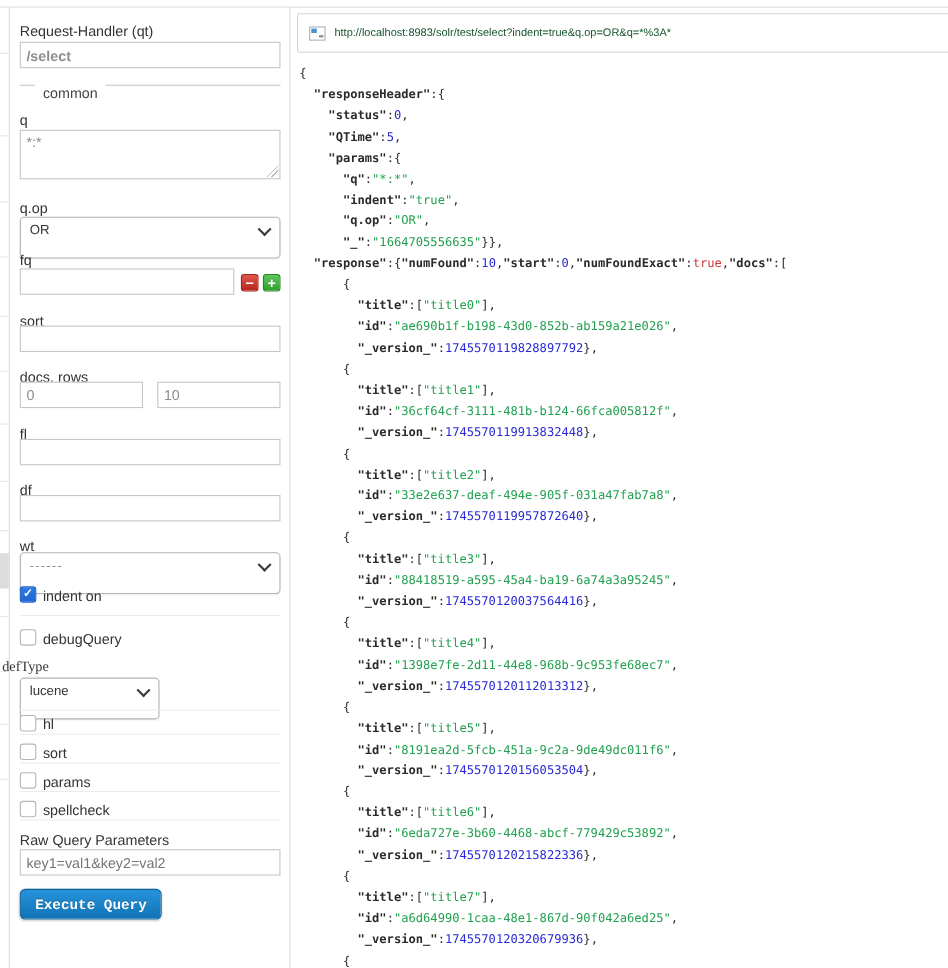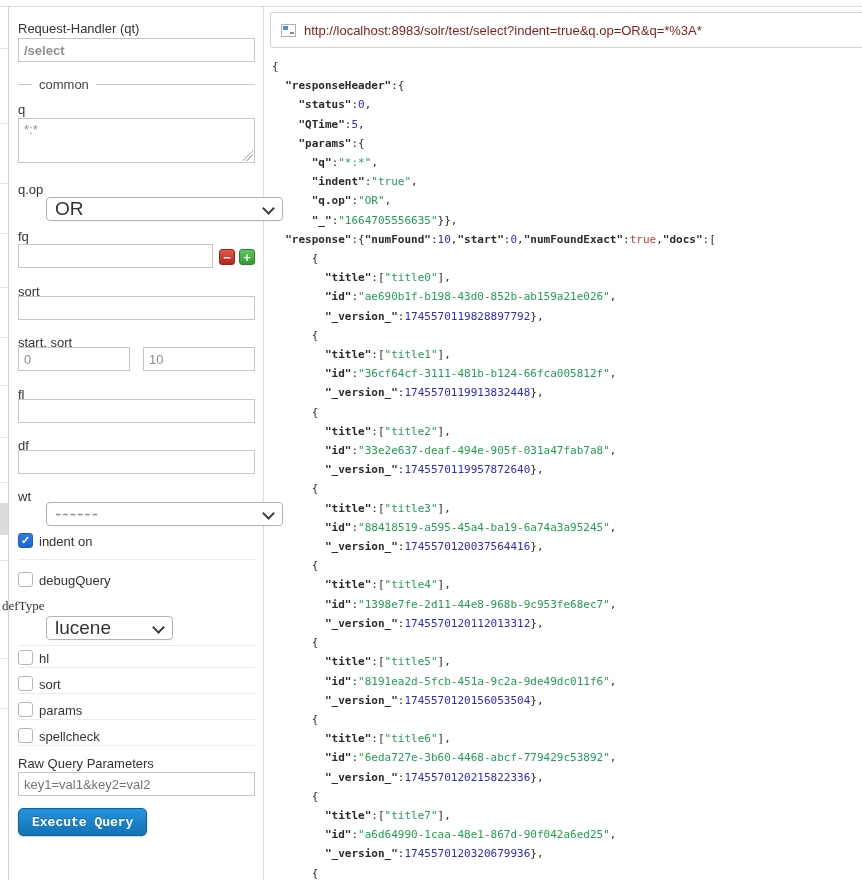--- a/index.html
+++ b/index.html
@@ -20,39 +20,38 @@
     position:absolute;box-sizing:border-box;border:1px solid #c6c6c6;background:#fff;
     font-family:"Liberation Sans",sans-serif;font-size:13px;color:#8e8e8e;padding:0 5px;height:24px;
   }
   textarea.tinput{resize:none;padding-top:3px;height:45px;line-height:15px;}
   .resize-corner{
     position:absolute;width:11px;height:11px;pointer-events:none;
     background:linear-gradient(135deg,transparent 50%,#b9b9b9 50%,#b9b9b9 57%,transparent 57%,transparent 68%,#b9b9b9 68%,#b9b9b9 75%,transparent 75%);
   }
   .select{
     position:absolute;box-sizing:border-box;border:1px solid #b3b3b3;border-radius:4px;background:#fff;
-    height:24px;font-size:19px;line-height:22px;padding:0 24px 0 8px;cursor:pointer;
+    height:38px;font-size:12px;line-height:22px;padding:0 24px 0 8px;cursor:pointer;
     box-shadow:0 1px 1px rgba(0,0,0,0.04);
-    margin-left:28px;
   }
   .select .chev{
     position:absolute;right:9px;top:6px;width:7px;height:7px;
     border-right:2px solid #3c3c3c;border-bottom:2px solid #3c3c3c;transform:rotate(45deg);
   }
   .select.muted{color:#8e8e8e;letter-spacing:1px;}
   .cb{
     position:absolute;width:15px;height:15px;box-sizing:border-box;border:1px solid #b6b6b6;border-radius:3px;
     background:#fff;font-size:11px;line-height:13px;text-align:center;color:#fff;cursor:pointer;
   }
   .cb.checked{
     background:linear-gradient(var(--cb-blue,#2a7de1),#1f63d6);border-color:#1d5fc4;font-weight:bold;
   }
   .cb-label{position:absolute;font-size:13px;color:#333;white-space:nowrap;}
   .hdiv{position:absolute;height:1px;background:#ececec;left:18px;width:237px;}
-  .legend{position:absolute;left:18px;width:237px;display:flex;align-items:center;font-size:13px;color:#444;}
+  .legend{position:absolute;left:18px;width:237px;display:flex;align-items:flex-start;font-size:13px;color:#444;}
   .legend .ln{height:1px;background:#c9c9c9;flex:0 0 14px;}
   .legend .ln2{height:1px;background:#c9c9c9;flex:1;}
   .legend .tx{padding:0 7px;}
   .sqbtn{
     position:absolute;width:16px;height:16px;box-sizing:border-box;border-radius:3px;color:#fff;
     font-size:13px;font-weight:bold;line-height:13px;text-align:center;cursor:pointer;padding:0;
   }
   .sqbtn.minus{background:linear-gradient(#e4574b,#b5271c);border:1px solid #9e2117;}
   .sqbtn.plus{background:linear-gradient(#5ec75e,#2f9f2f);border:1px solid #27851f;}
   .exec-btn{
@@ -62,21 +61,21 @@
     text-shadow:0 -1px 0 rgba(0,0,0,0.25);box-shadow:0 1px 2px rgba(0,0,0,0.2);
   }
   
   .url-bar{
     position:absolute;left:270px;top:12px;width:600px;height:36px;box-sizing:border-box;
     border:1px solid #d3d3d3;border-radius:2px;background:#fff;display:flex;align-items:center;
   }
   .url-icon{position:relative;width:13px;height:11px;margin:0 8px 0 10px;border:1px solid #a9b3bf;background:#fdfdfd;flex:0 0 auto;}
   .url-icon .blue{position:absolute;left:1px;top:1px;width:5px;height:4px;background:#4a90d9;}
   .url-icon .dash{position:absolute;right:1px;bottom:2px;width:4px;height:2px;background:#8a8a8a;}
-  .url-text{font-size:13px;color:#7f1d1d;text-decoration:none;white-space:nowrap;}
+  .url-text{font-size:10px;color:#14532d;text-decoration:none;white-space:nowrap;}
   .json-view{
     position:absolute;left:272px;top:57px;right:0;bottom:0;overflow:hidden;
     font-family:"DejaVu Sans Mono",monospace;font-size:11px;line-height:19.2px;
   }
   .jline{white-space:pre;}
   .jp{color:var(--j-plain,#2b2b2b);}
   .jk{color:var(--j-key,#2b2b2b);font-weight:bold;}
   .js{color:var(--j-str,#21a150);}
   .jn{color:var(--j-num,#2929d6);}
   .jb{color:var(--j-bool,#cc3b3b);}
@@ -126,21 +125,21 @@
 </div>
 
 <div class="flabel" style="left:18px;top:230px;">fq</div>
 <input class="tinput" style="left: 18px; top: 244px; width: 195px;" value="">
 <button class="sqbtn minus" style="left:219px;top:249px;">−</button>
 <button class="sqbtn plus" style="left:239px;top:249px;">+</button>
 
 <div class="flabel" style="left:18px;top:285px;">sort</div>
 <input class="tinput" style="left: 18px; top: 296px; width: 237px;" value="">
 
-<div class="flabel" style="left:18px;top:336px;">start, sort</div>
+<div class="flabel" style="left:18px;top:336px;">docs, rows</div>
 <input class="tinput" style="left: 18px; top: 347px; width: 112px;" value="0">
 <input class="tinput" style="left: 143px; top: 347px; width: 112px;" value="10">
 
 <div class="flabel" style="left:18px;top:388px;">fl</div>
 <input class="tinput" style="left: 18px; top: 399px; width: 237px;" value="">
 
 <div class="flabel" style="left:18px;top:439px;">df</div>
 <input class="tinput" style="left: 18px; top: 450px; width: 237px;" value="">
 
 <div class="flabel" style="left:18px;top:490px;">wt</div>

